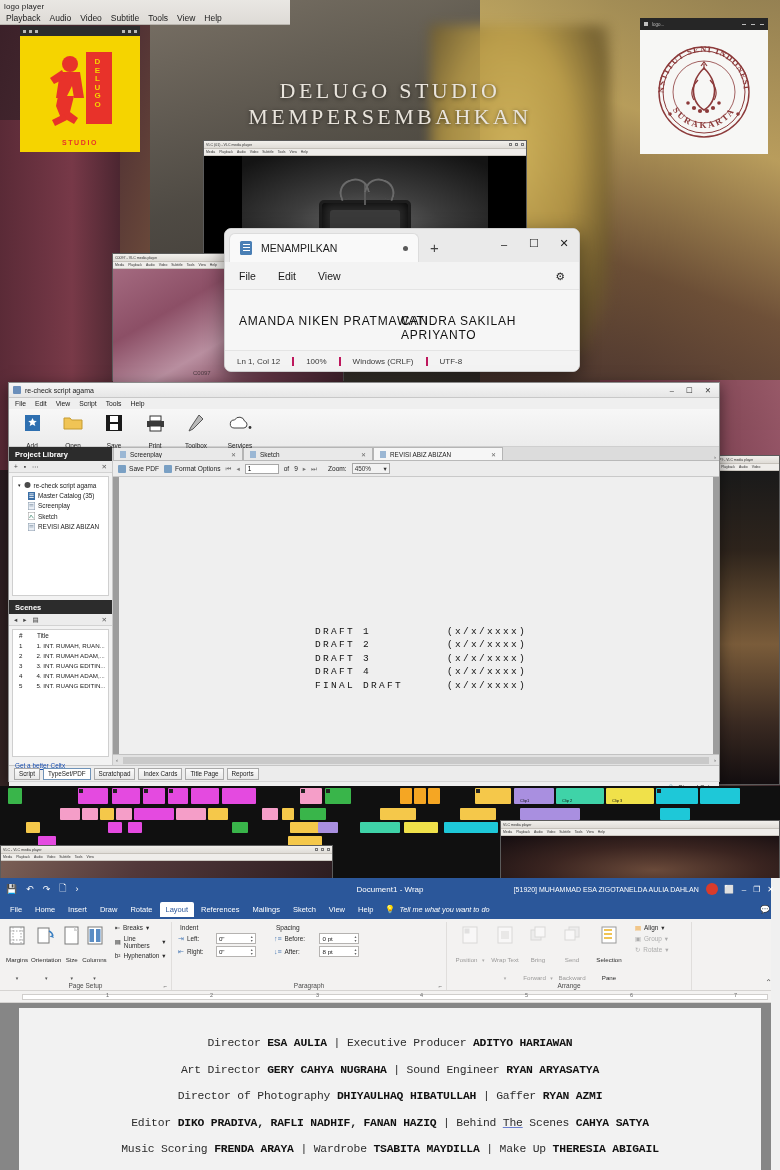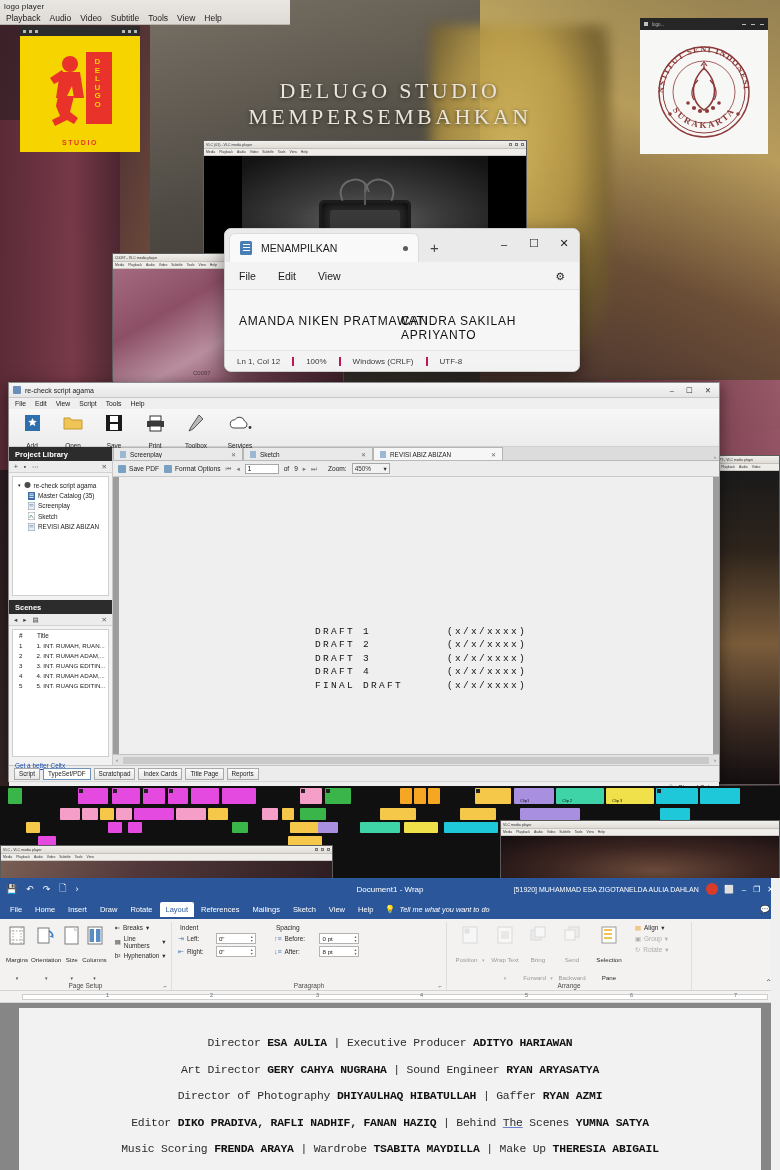--- a/index.html
+++ b/index.html
@@ -1121,21 +1121,21 @@
       <div class="credit">
         <span>Director </span><b>ESA AULIA</b><span> | </span><span>Executive Producer </span><b>ADITYO HARIAWAN</b>
       </div>
       <div class="credit">
         <span>Art Director </span><b>GERY CAHYA NUGRAHA</b><span> | </span><span>Sound Engineer </span><b>RYAN ARYASATYA</b>
       </div>
       <div class="credit">
         <span>Director of Photography </span><b>DHIYAULHAQ HIBATULLAH</b><span> | </span><span>Gaffer </span><b>RYAN AZMI</b>
       </div>
       <div class="credit">
-        <span>Editor </span><b>DIKO PRADIVA, RAFLI NADHIF, FANAN HAZIQ</b><span> | </span><span>Behind <u>The</u> Scenes </span><b>YUMNA SATYA</b>
+        <span>Editor </span><b>DIKO PRADIVA, RAFLI NADHIF, FANAN HAZIQ</b><span> | </span><span>Behind <u>The</u> Scenes </span><b>CAHYA SATYA</b>
       </div>
       <div class="credit">
         <span>Music Scoring </span><b>FRENDA ARAYA</b><span> | </span><span>Wardrobe </span><b>TSABITA MAYDILLA</b><span> | </span><span>Make Up </span><b>THERESIA ABIGAIL</b>
       </div>
     </div>
     <div id="w-scroll"></div>
   </div>
 </div>
 
 </body></html>

